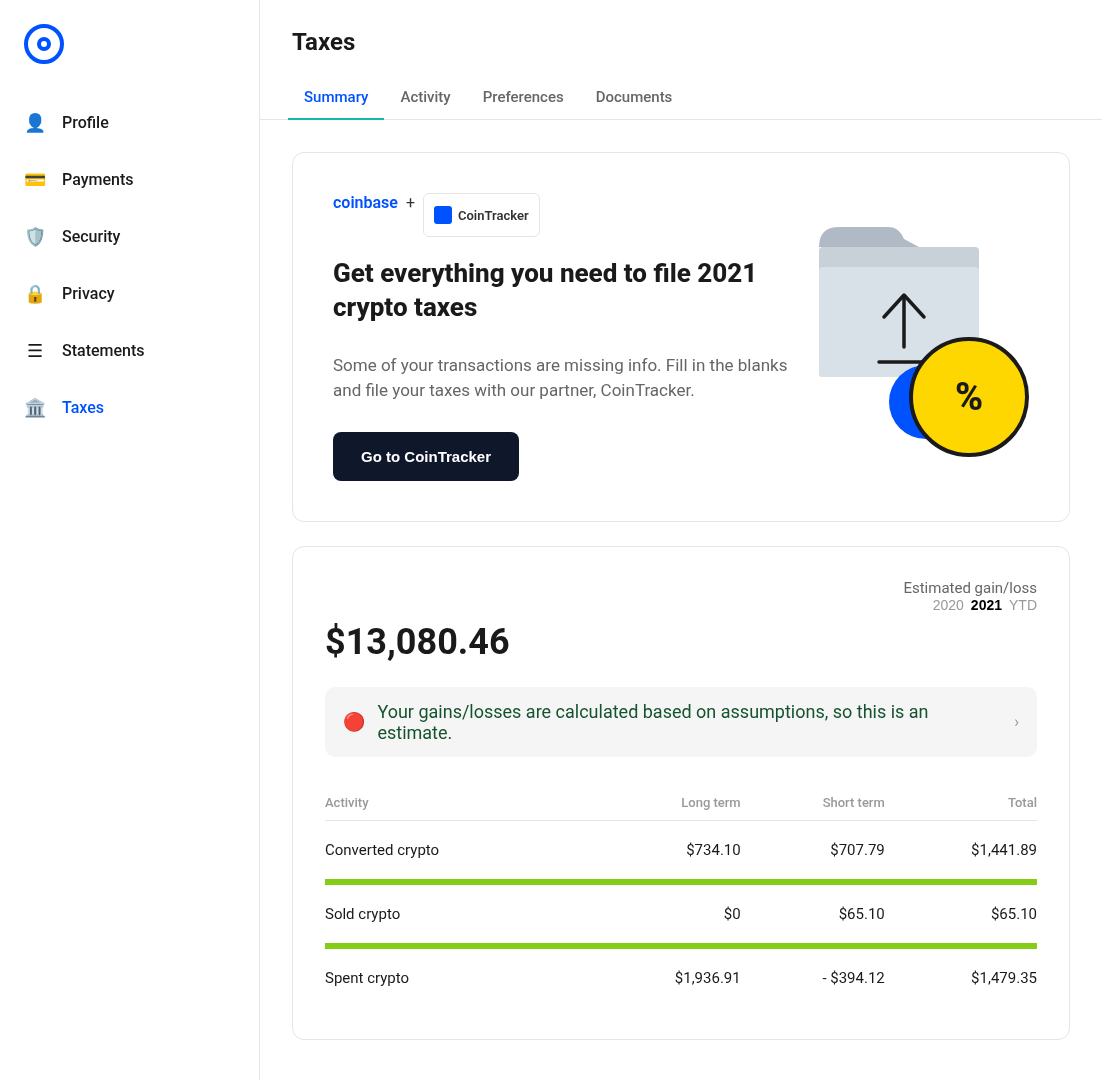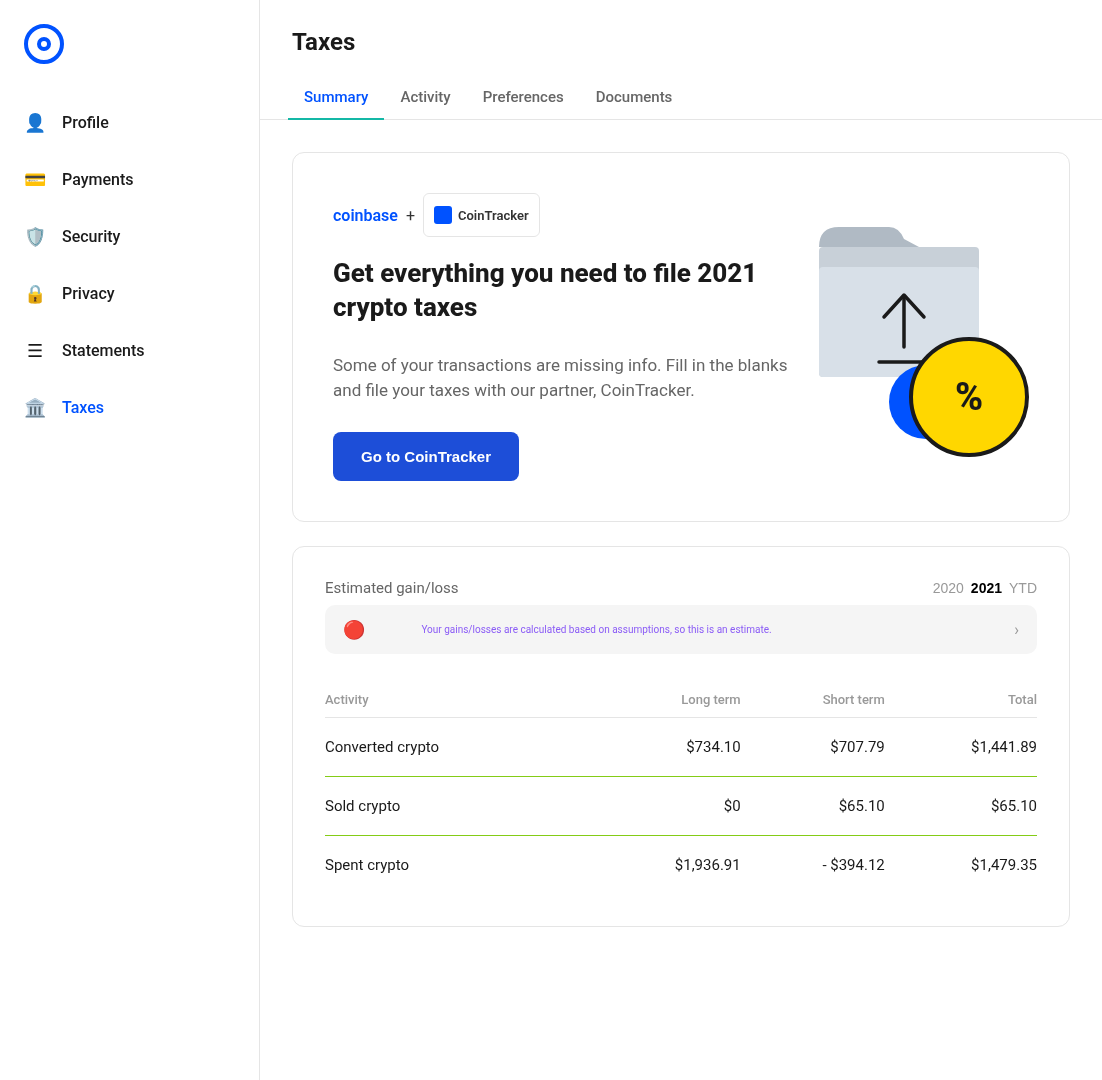--- a/index.html
+++ b/index.html
@@ -115,21 +115,20 @@
       justify-content: space-between;
       overflow: hidden;
       position: relative;
       background: #fff;
     }
     .promo-left {
       max-width: 480px;
     }
     .promo-brands {
       display: flex;
-      align-items: center;
       gap: 8px;
       margin-bottom: 20px;
     }
     .coinbase-text {
       color: #0052ff;
       font-size: 16px;
       font-weight: 600;
     }
     .plus-sign {
       color: #333;
@@ -161,21 +160,21 @@
       margin-bottom: 28px;
       color: #1a1a1a;
     }
     .promo-desc {
       font-size: 17px;
       color: #666;
       line-height: 1.5;
       margin-bottom: 28px;
     }
     .cta-button {
-      background: #1d4ed8;
+      background: #0f172a;
       color: #fff;
       border: none;
       border-radius: 8px;
       padding: 16px 28px;
       font-size: 15px;
       font-weight: 600;
       cursor: pointer;
       display: inline-block;
     }
 
@@ -211,22 +210,23 @@
     
     .gainloss-card {
       border: 1px solid #e5e5e5;
       border-radius: 12px;
       padding: 32px;
       background: #fff;
     }
     .gainloss-header {
       display: flex;
       justify-content: space-between;
-      align-items: center;
+      align-items: flex-end;
       margin-bottom: 8px;
+      flex-direction: column;
     }
     .gainloss-title {
       font-size: 15px;
       color: #666;
       font-weight: 400;
     }
     .year-selector {
       display: flex;
       gap: 7px;
       align-items: center;
@@ -260,24 +260,23 @@
       gap: 12px;
       margin-bottom: 28px;
       cursor: pointer;
     }
     .warning-icon {
       color: #e53935;
       font-size: 18px;
       flex-shrink: 0;
     }
     .warning-text {
-      font-size: 10px;
-      color: #8b5cf6;
+      font-size: 18px;
+      color: #14532d;
       flex: 1;
-      margin-left: 44px;
     }
     .warning-chevron {
       color: #999;
       font-size: 16px;
     }
 
     
     .activity-table {
       width: 100%;
       border-collapse: collapse;
@@ -290,21 +289,21 @@
       padding: 10px 0;
       border-bottom: 1px solid #e5e5e5;
     }
     .activity-table th:not(:first-child) {
       text-align: right;
     }
     .activity-table td {
       padding: 20px 0;
       font-size: 15px;
       color: #1a1a1a;
-      border-bottom: 1px solid #84cc16;
+      border-bottom: 6px solid #84cc16;
     }
     .activity-table td:not(:first-child) {
       text-align: right;
     }
     .activity-table tr:last-child td {
       border-bottom: none;
       margin-top: 48px;
     }
   </style>
 </head>
@@ -397,20 +396,21 @@
 
     <div class="gainloss-card">
       <div class="gainloss-header">
         <span class="gainloss-title">Estimated gain/loss</span>
         <div class="year-selector">
           <button class="year-btn">2020</button>
           <button class="year-btn active">2021</button>
           <button class="year-btn">YTD</button>
         </div>
       </div>
+      <div class="gainloss-amount">$13,080.46</div>
 
       <div class="warning-banner">
         <span class="warning-icon">🔴</span>
         <span class="warning-text">Your gains/losses are calculated based on assumptions, so this is an estimate.</span>
         <span class="warning-chevron">›</span>
       </div>
 
       <table class="activity-table">
         <thead>
           <tr>

